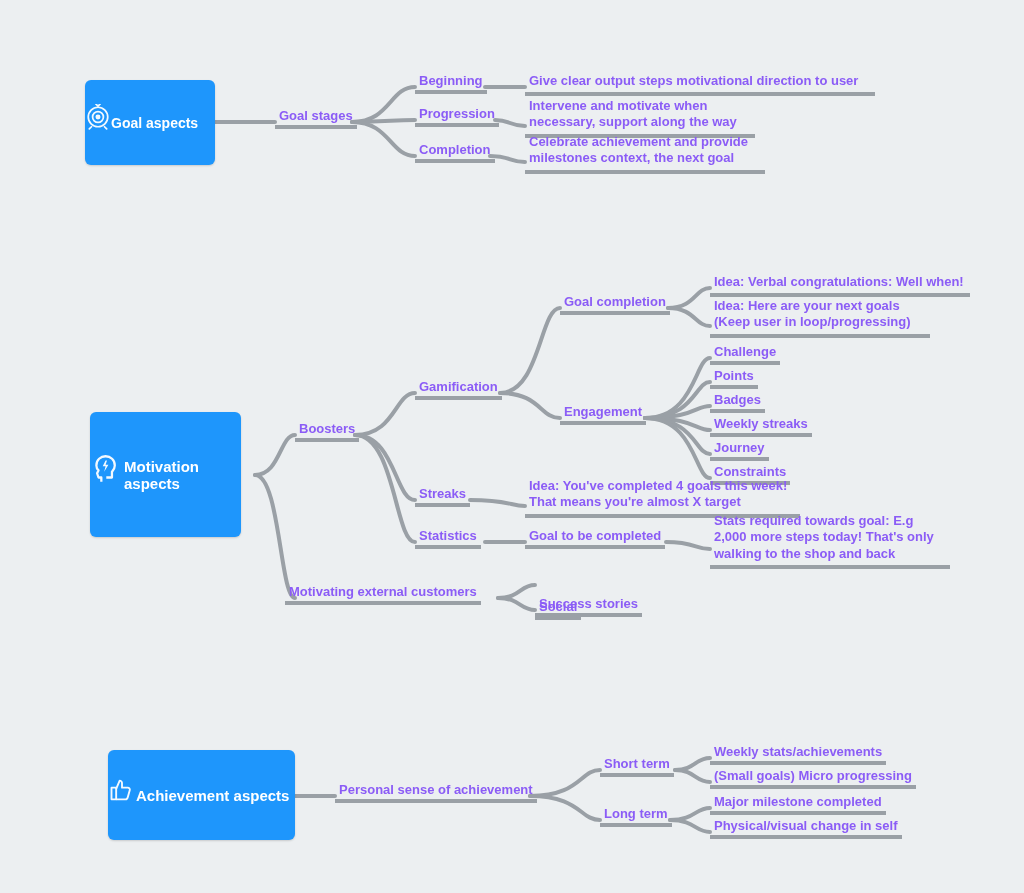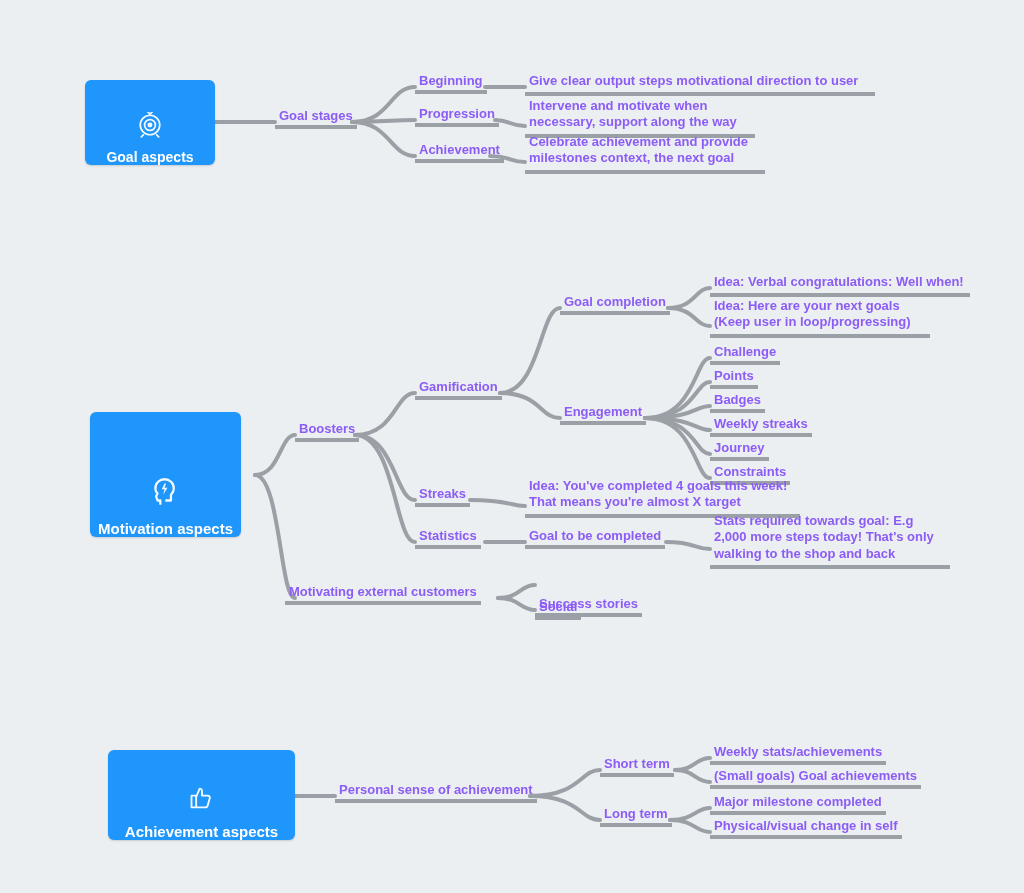--- a/index.html
+++ b/index.html
@@ -10,23 +10,22 @@
     height: 893px;
     position: relative;
     overflow: hidden;
   }
   .root-card {
     position: absolute;
     background: #1e96fc;
     color: #fff;
     border-radius: 6px;
     display: flex;
-    flex-direction: column;
     align-items: center;
-    justify-content: flex-end;
+    justify-content: flex-start;
     font-weight: 700;
     box-shadow: 0 1px 2px rgba(0,0,0,0.15);
   }
   .root-card .icon { margin-bottom: 8px; opacity: 0.95; }
   .node {
     position: absolute;
     font-size: 13px;
     font-weight: 700;
     color: #8b5cf6;
     border-bottom: 4px solid #9aa0a6;
@@ -139,21 +138,21 @@
     </svg>
   </span>
   <span>Achievement aspects</span>
 </div>
 
 <div class="node" style="left:275px; top:108px;">Goal stages</div>
 <div class="node" style="left:415px; top:73px;">Beginning</div>
 <div class="node desc" style="left:525px; top:73px; width:350px;">Give clear output steps motivational direction to user</div>
 <div class="node" style="left:415px; top:106px;">Progression</div>
 <div class="node desc" style="left:525px; top:98px; width:230px;">Intervene and motivate when necessary, support along the way</div>
-<div class="node" style="left:415px; top:142px;">Achievement</div>
+<div class="node" style="left:415px; top:142px;">Completion</div>
 <div class="node desc" style="left:525px; top:134px; width:240px;">Celebrate achievement and provide milestones context, the next goal</div>
 
 <div class="node" style="left:295px; top:421px;">Boosters</div>
 <div class="node" style="left:415px; top:379px;">Gamification</div>
 <div class="node" style="left:560px; top:294px;">Goal completion</div>
 <div class="node desc" style="left:710px; top:274px; width:260px;">Idea: Verbal congratulations: Well when!</div>
 <div class="node desc" style="left:710px; top:298px; width:220px;">Idea: Here are your next goals (Keep user in loop/progressing)</div>
 <div class="node" style="left:560px; top:404px;">Engagement</div>
 <div class="node" style="left:710px; top:344px;">Challenge</div>
 <div class="node" style="left:710px; top:368px;">Points</div>
@@ -166,16 +165,16 @@
 <div class="node" style="left:415px; top:528px;">Statistics</div>
 <div class="node" style="left:525px; top:528px;">Goal to be completed</div>
 <div class="node desc" style="left:710px; top:513px; width:240px;">Stats required towards goal: E.g 2,000 more steps today! That's only walking to the shop and back</div>
 <div class="node" style="left:285px; top:584px;">Motivating external customers</div>
 <div class="node" style="left:535px; top:599px;">Social</div>
 <div class="node" style="left:535px; top:596px;">Success stories</div>
 
 <div class="node" style="left:335px; top:782px;">Personal sense of achievement</div>
 <div class="node" style="left:600px; top:756px;">Short term</div>
 <div class="node" style="left:710px; top:744px;">Weekly stats/achievements</div>
-<div class="node" style="left:710px; top:768px;">(Small goals) Goal achievements</div>
+<div class="node" style="left:710px; top:768px;">(Small goals) Micro progressing</div>
 <div class="node" style="left:600px; top:806px;">Long term</div>
 <div class="node" style="left:710px; top:794px;">Major milestone completed</div>
 <div class="node" style="left:710px; top:818px;">Physical/visual change in self</div>
 
 </body></html>

